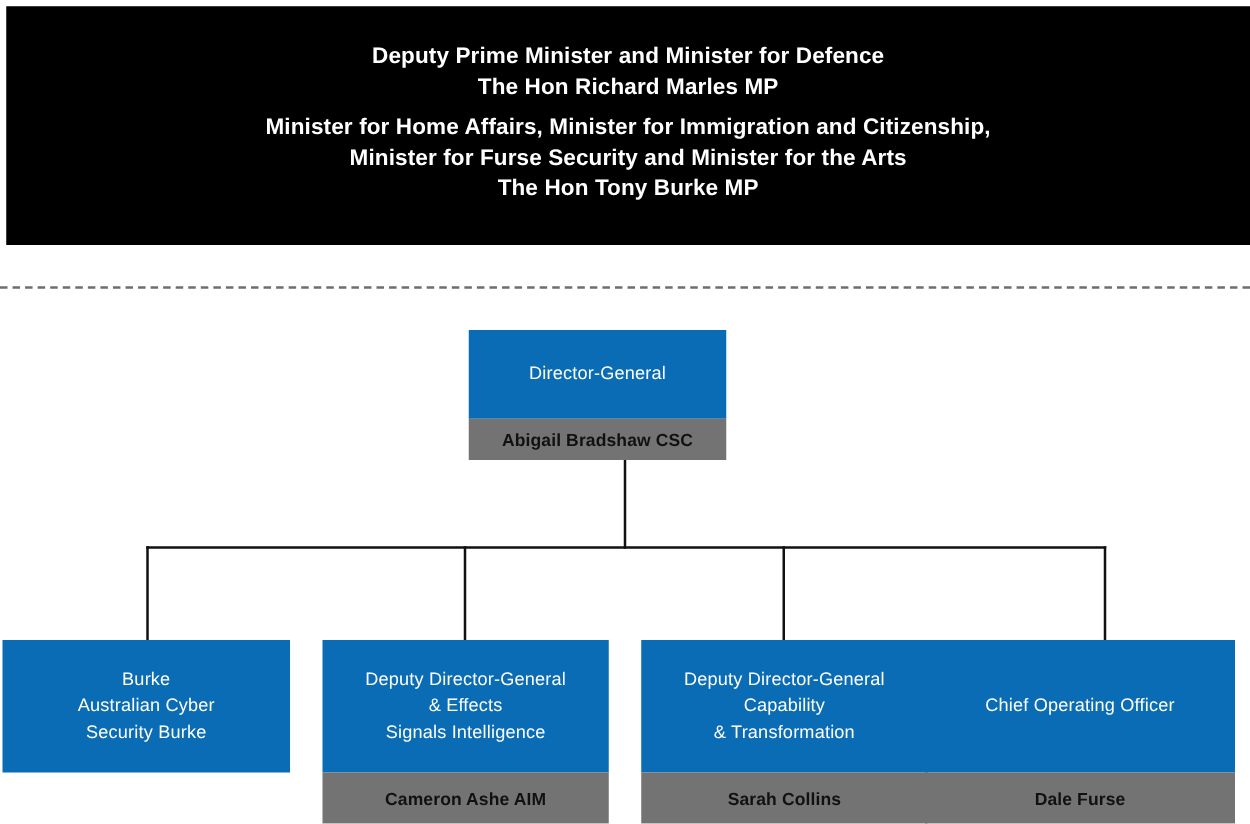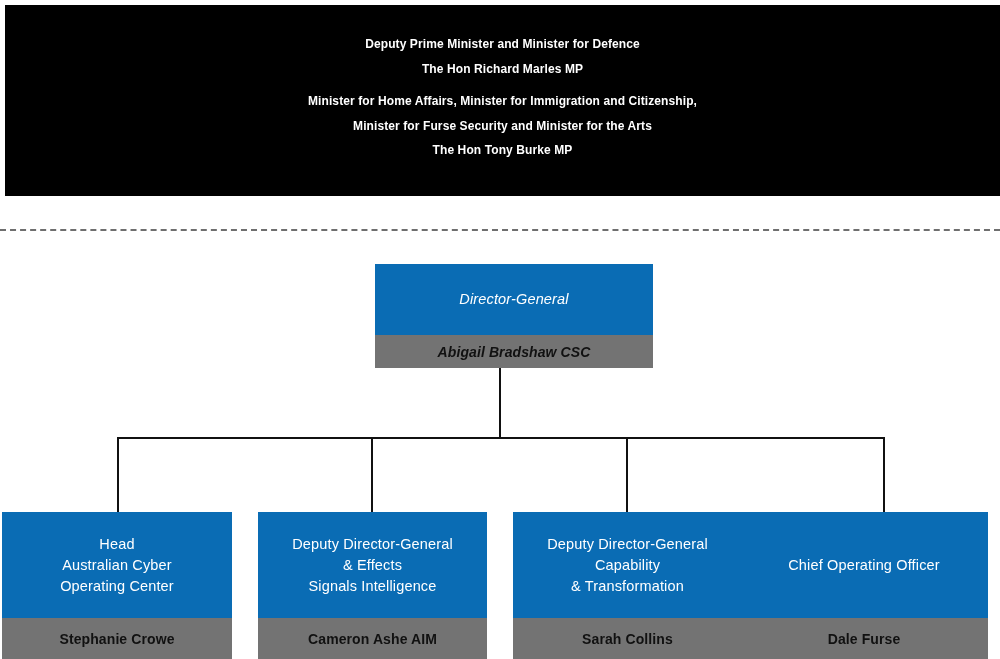--- a/index.html
+++ b/index.html
@@ -39,21 +39,21 @@
     text-align: center;
   }
   .minister-group {
     text-align: center;
   }
   .minister-group + .minister-group {
     margin-top: 8px;
   }
   .minister-line {
     display: block;
-    font-size: 12px;
+    font-size: 18px;
     font-weight: bold;
     line-height: 24.5px;
     letter-spacing: 0.1px;
     color: #ffffff;
     white-space: nowrap;
   }
 
   
   .dashed-divider {
     position: absolute;
@@ -124,22 +124,21 @@
     box-sizing: border-box;
     font-size: 14px;
     font-weight: bold;
     letter-spacing: 0.1px;
   }
 
   
   .node-dg {
     left: 375px;
     top: 264px;
-    width: 278px;
-    font-style: italic;
+    width: 206px;
   }
   .node-dg .node-title {
     height: 71px;
   }
   .node-dg .node-person {
     height: 33px;
   }
 
   
   .node-tier2 {
@@ -191,26 +190,25 @@
   <div class="node node-dg">
     <div class="node-title">
       <span>Director-General</span>
     </div>
     <div class="node-person">Abigail Bradshaw CSC</div>
   </div>
 
   <div class="node node-tier2 node-t2-1">
     <div class="node-title">
       <div>
-        <span>Head</span>
+        <span>Burke</span>
         <span>Australian Cyber</span>
-        <span>Operating Center</span>
-      </div>
-    </div>
-    <div class="node-person">Stephanie Crowe</div>
+        <span>Security Burke</span>
+      </div>
+    </div>
   </div>
 
   <div class="node node-tier2 node-t2-2">
     <div class="node-title">
       <div>
         <span>Deputy Director-General</span>
         <span>&amp; Effects</span>
         <span>Signals Intelligence</span>
       </div>
     </div>

